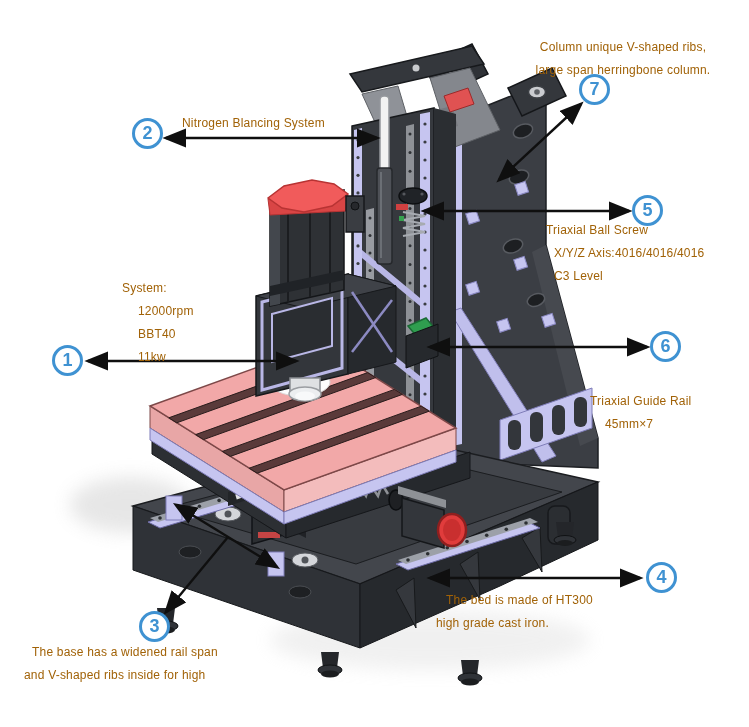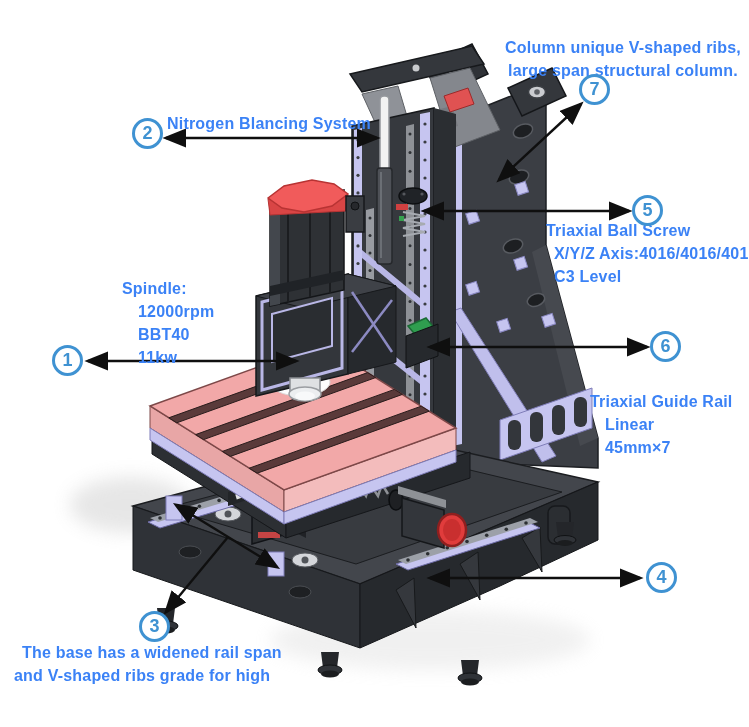--- a/index.html
+++ b/index.html
@@ -2,31 +2,31 @@
 <html><head>
 <meta charset="utf-8">
 <style>
   html,body{margin:0;padding:0;background:#fff;}
   #canvas{
     position:relative;width:749px;height:727px;background:#ffffff;overflow:hidden;
     font-family:"Liberation Sans","DejaVu Sans",sans-serif;
   }
   #machine-svg{position:absolute;left:0;top:0;}
   .label{
-    position:absolute;color:#3b82f6;font-weight:bold;font-size:16px;line-height:23px;
+    position:absolute;color:#a16207;font-weight:normal;font-size:12px;line-height:23px;
     letter-spacing:.2px;white-space:nowrap;
   }
   .label .i8{padding-left:8px;}
   .label .i10{padding-left:10px;}
   .label .i15{padding-left:15px;}
   .label .i16{padding-left:16px;}
   .label .i3{padding-left:3px;}
   .l1{left:122px;top:277px;}
-  .l2{left:167px;top:112px;}
-  .l3{left:14px;top:641px;}
+  .l2{left:182px;top:112px;}
+  .l3{left:24px;top:641px;}
   .l4{left:436px;top:589px;}
   .l5{left:546px;top:219px;}
   .l6{left:590px;top:362px;margin-top:28px;}
   .l7{left:497px;top:36px;width:252px;text-align:center;white-space:nowrap;}
   .numcircle{
     position:absolute;width:31px;height:31px;box-sizing:border-box;
     border:3px solid #3f92d2;border-radius:50%;background:#fff;
     color:#3f92d2;font-size:18px;font-weight:bold;
     display:flex;align-items:center;justify-content:center;
   }
@@ -343,47 +343,48 @@
     <line x1="176" y1="505" x2="277" y2="567" marker-start="url(#ah)" marker-end="url(#ah)"></line>
     <line x1="228" y1="537" x2="166" y2="612" marker-end="url(#ah)"></line>
     <line x1="430" y1="578" x2="640" y2="578" marker-start="url(#ah)" marker-end="url(#ah)"></line>
     <line x1="424" y1="211" x2="629" y2="211" marker-start="url(#ah)" marker-end="url(#ah)"></line>
     <line x1="430" y1="347" x2="647" y2="347" marker-start="url(#ah)" marker-end="url(#ah)"></line>
     <line x1="499" y1="180" x2="581" y2="104" marker-start="url(#ah)" marker-end="url(#ah)"></line>
   </g>
 </svg>
 
 <div class="label l1">
-  <div>Spindle:</div>
+  <div>System:</div>
   <div class="i16">12000rpm</div>
   <div class="i16">BBT40</div>
   <div class="i16">11kw</div>
 </div>
 <div class="label l2">
   <div>Nitrogen Blancing System</div>
 </div>
 <div class="label l3">
   <div class="i8">The base has a widened rail span</div>
-  <div>and V-shaped ribs grade for high</div>
+  <div>and V-shaped ribs inside for high</div>
 </div>
 <div class="label l4">
+  <div class="i10">The bed is made of HT300</div>
+  <div>high grade cast iron.</div>
 </div>
 <div class="label l5">
   <div>Triaxial Ball Screw</div>
   <div class="i8">X/Y/Z Axis:4016/4016/4016</div>
   <div class="i8">C3 Level</div>
 </div>
 <div class="label l6">
   <div>Triaxial Guide Rail</div>
-  <div class="i15">Linear</div>
   <div class="i15">45mm×7</div>
 </div>
 <div class="label l7">
   <div>Column unique V-shaped ribs,</div>
-  <div>large span structural column.</div>
+  <div>large span herringbone column.</div>
 </div>
 
 <div class="numcircle n1">1</div>
 <div class="numcircle n2">2</div>
 <div class="numcircle n3">3</div>
 <div class="numcircle n4">4</div>
 <div class="numcircle n5">5</div>
 <div class="numcircle n6">6</div>
 <div class="numcircle n7">7</div>
 

